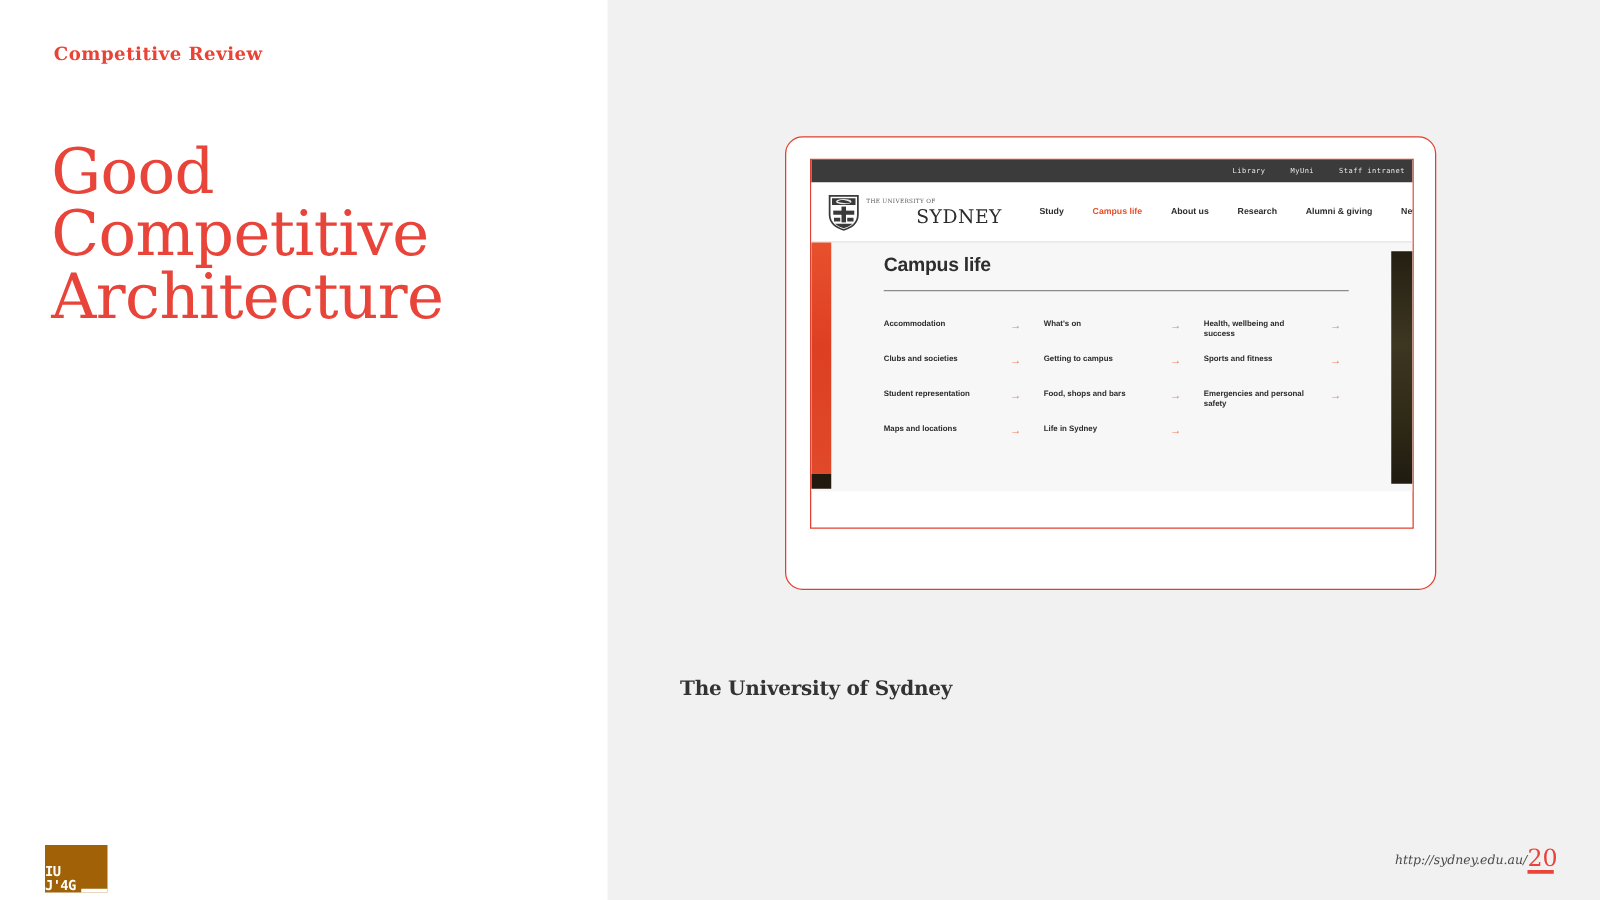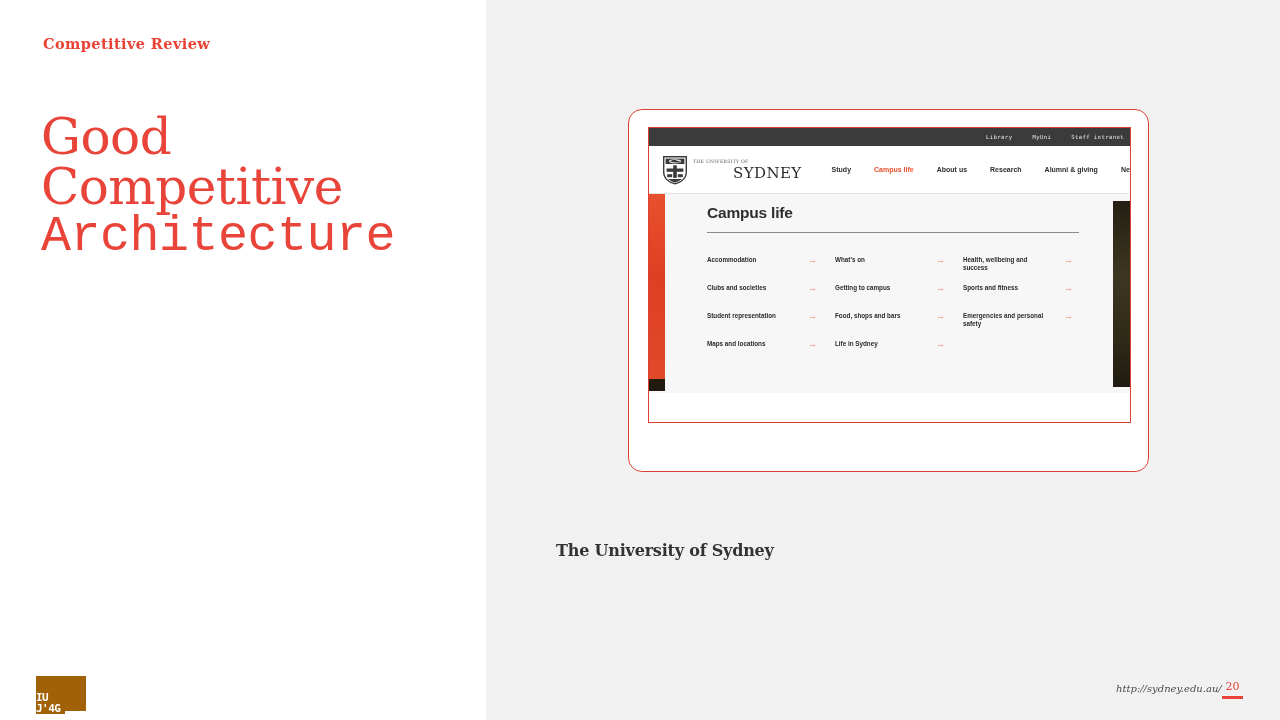--- a/index.html
+++ b/index.html
@@ -57,21 +57,21 @@
     left: 41px;
     top: 112px;
     width: 420px;
     font-family: "DejaVu Serif", "Liberation Serif", serif;
     font-weight: 400;
     font-size: 50px;
     line-height: 50px;
     letter-spacing: -0.5px;
     color: #e8443a;
   }
-  .headline .l2 { display: block; font-family: Liberation Mono, monospace; }
+  .headline .l2 { display: block; }
 
   
   .brand-logo {
     position: absolute;
     left: 36px;
     top: 676px;
     width: 50px;
     height: 38px;
     background: #a16207;
     display: flex;
@@ -277,21 +277,21 @@
     font-size: 9px;
     line-height: 8px;
     margin-right: 18px;
   }
   .mega-item.blank .lbl,
   .mega-item.blank .arrow { visibility: hidden; }
 
   
   .caption {
     position: absolute;
-    left: 556px;
+    left: 544px;
     top: 540px;
     width: 460px;
   }
   .caption .cap-title {
     font-family: "DejaVu Serif", "Liberation Serif", serif;
     font-weight: bold;
     font-size: 16px;
     color: #333333;
     letter-spacing: -0.2px;
     line-height: 21px;
@@ -317,21 +317,21 @@
     color: #4a4a4a;
   }
   .page-num {
     position: absolute;
     left: 1222px;
     top: 680px;
     text-align: center;
   }
   .page-num .num {
     font-family: "DejaVu Serif", "Liberation Serif", serif;
-    font-size: 11px;
+    font-size: 19px;
     color: #e8443a;
     line-height: 14px;
   }
   .page-num .bar {
     margin-top: 2px;
     width: 21px;
     height: 2.5px;
     background: #e8443a;
   }
 </style>

